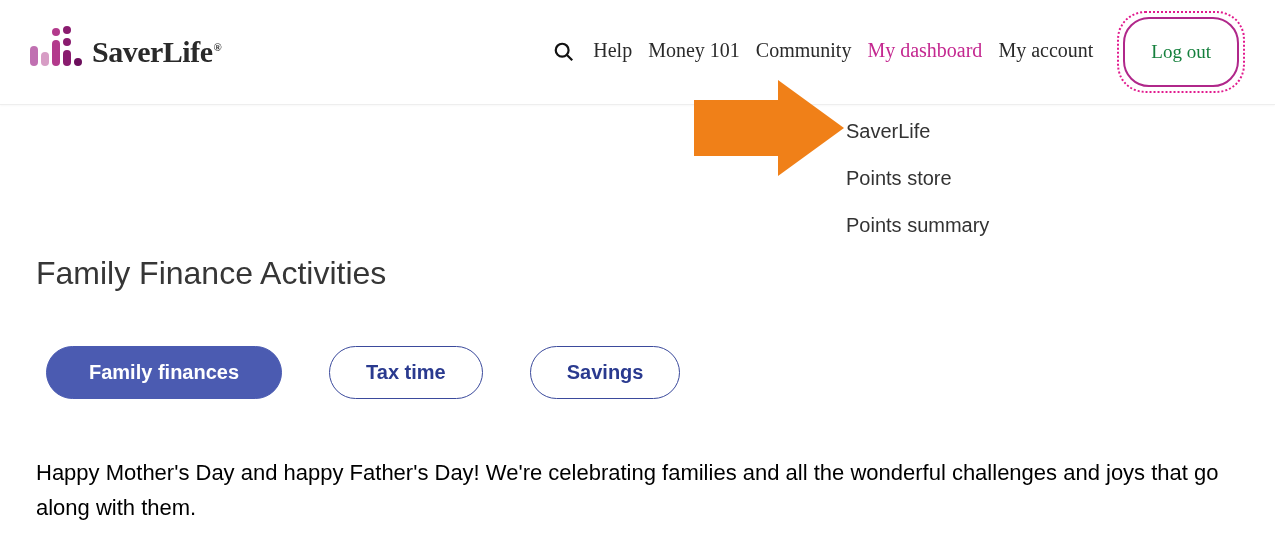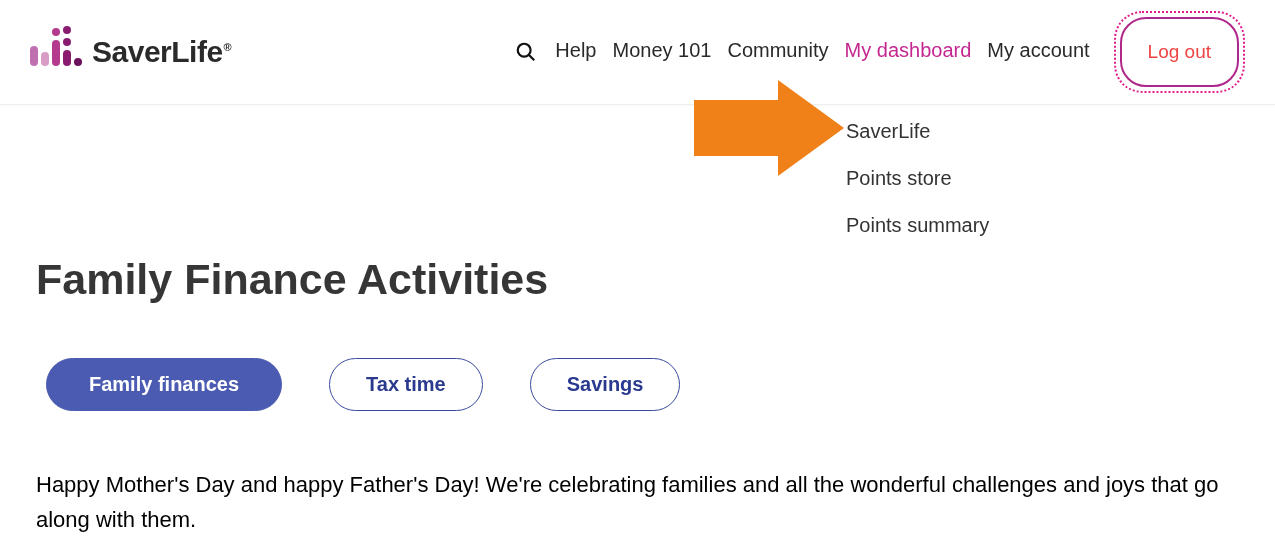--- a/index.html
+++ b/index.html
@@ -17,20 +17,21 @@
   .header {
     display: flex;
     align-items: center;
     padding: 0 30px;
     height: 105px;
     border-bottom: 1px solid #eee;
     box-shadow: 0 1px 2px rgba(0,0,0,0.03);
     position: relative;
     z-index: 20;
     background: #fff;
+    font-family: Liberation Serif, serif;
   }
   .logo {
     display: flex;
     align-items: center;
     gap: 6px;
     cursor: pointer;
   }
   .logo-mark {
     width: 56px;
     height: 40px;
@@ -88,21 +89,21 @@
   }
   .logout-dotted {
     position: absolute;
     inset: 0;
     border: 2px dotted #e11b8e;
     border-radius: 28px;
     pointer-events:none;
   }
   .logout-btn {
     border: 2px solid #b0278a;
-    color: #ef4444;
+    color: #15803d;
     background: #fff;
     font-size: 19px;
     padding: 22px 26px;
     border-radius: 26px;
     cursor: pointer;
     font-family: inherit;
   }
 
   
   .submenu {
@@ -122,22 +123,22 @@
     top: 80px;
     left: 694px;
     z-index: 30;
   }
 
   
   .main {
     padding: 150px 36px 0 36px;
   }
   .page-title {
-    font-size: 43px;
-    font-weight: 700;
+    font-size: 32px;
+    font-weight: 400;
     color: #363636;
     margin-bottom: 54px;
   }
   .tabbar {
     display: flex;
     gap: 47px;
     margin-left: 10px;
     margin-bottom: 56px;
   }
   .pill {

